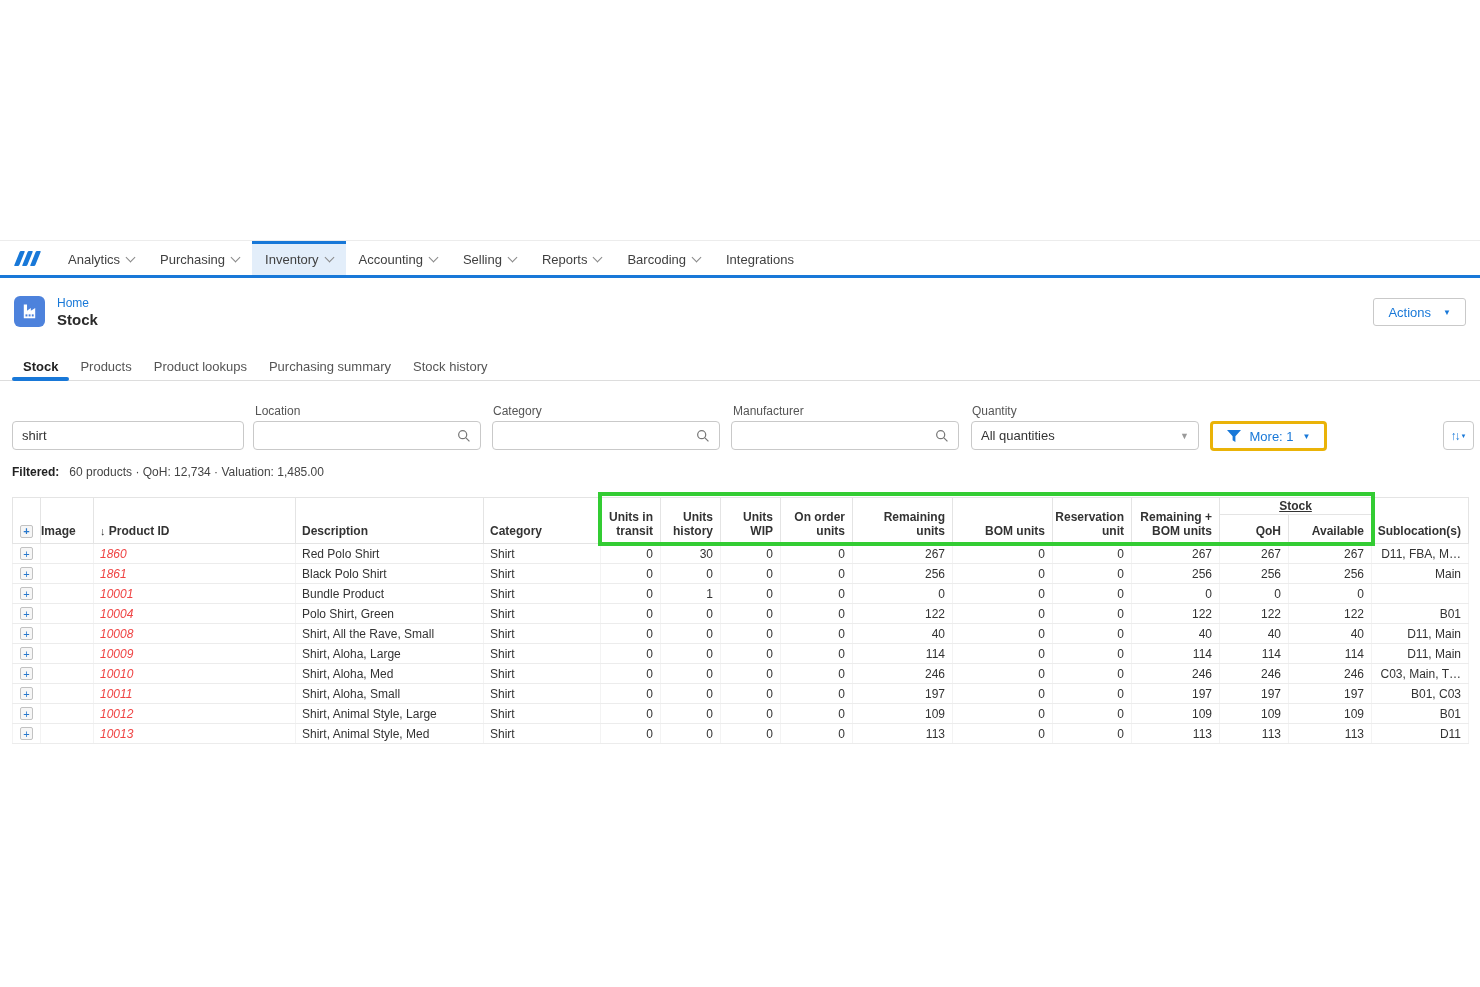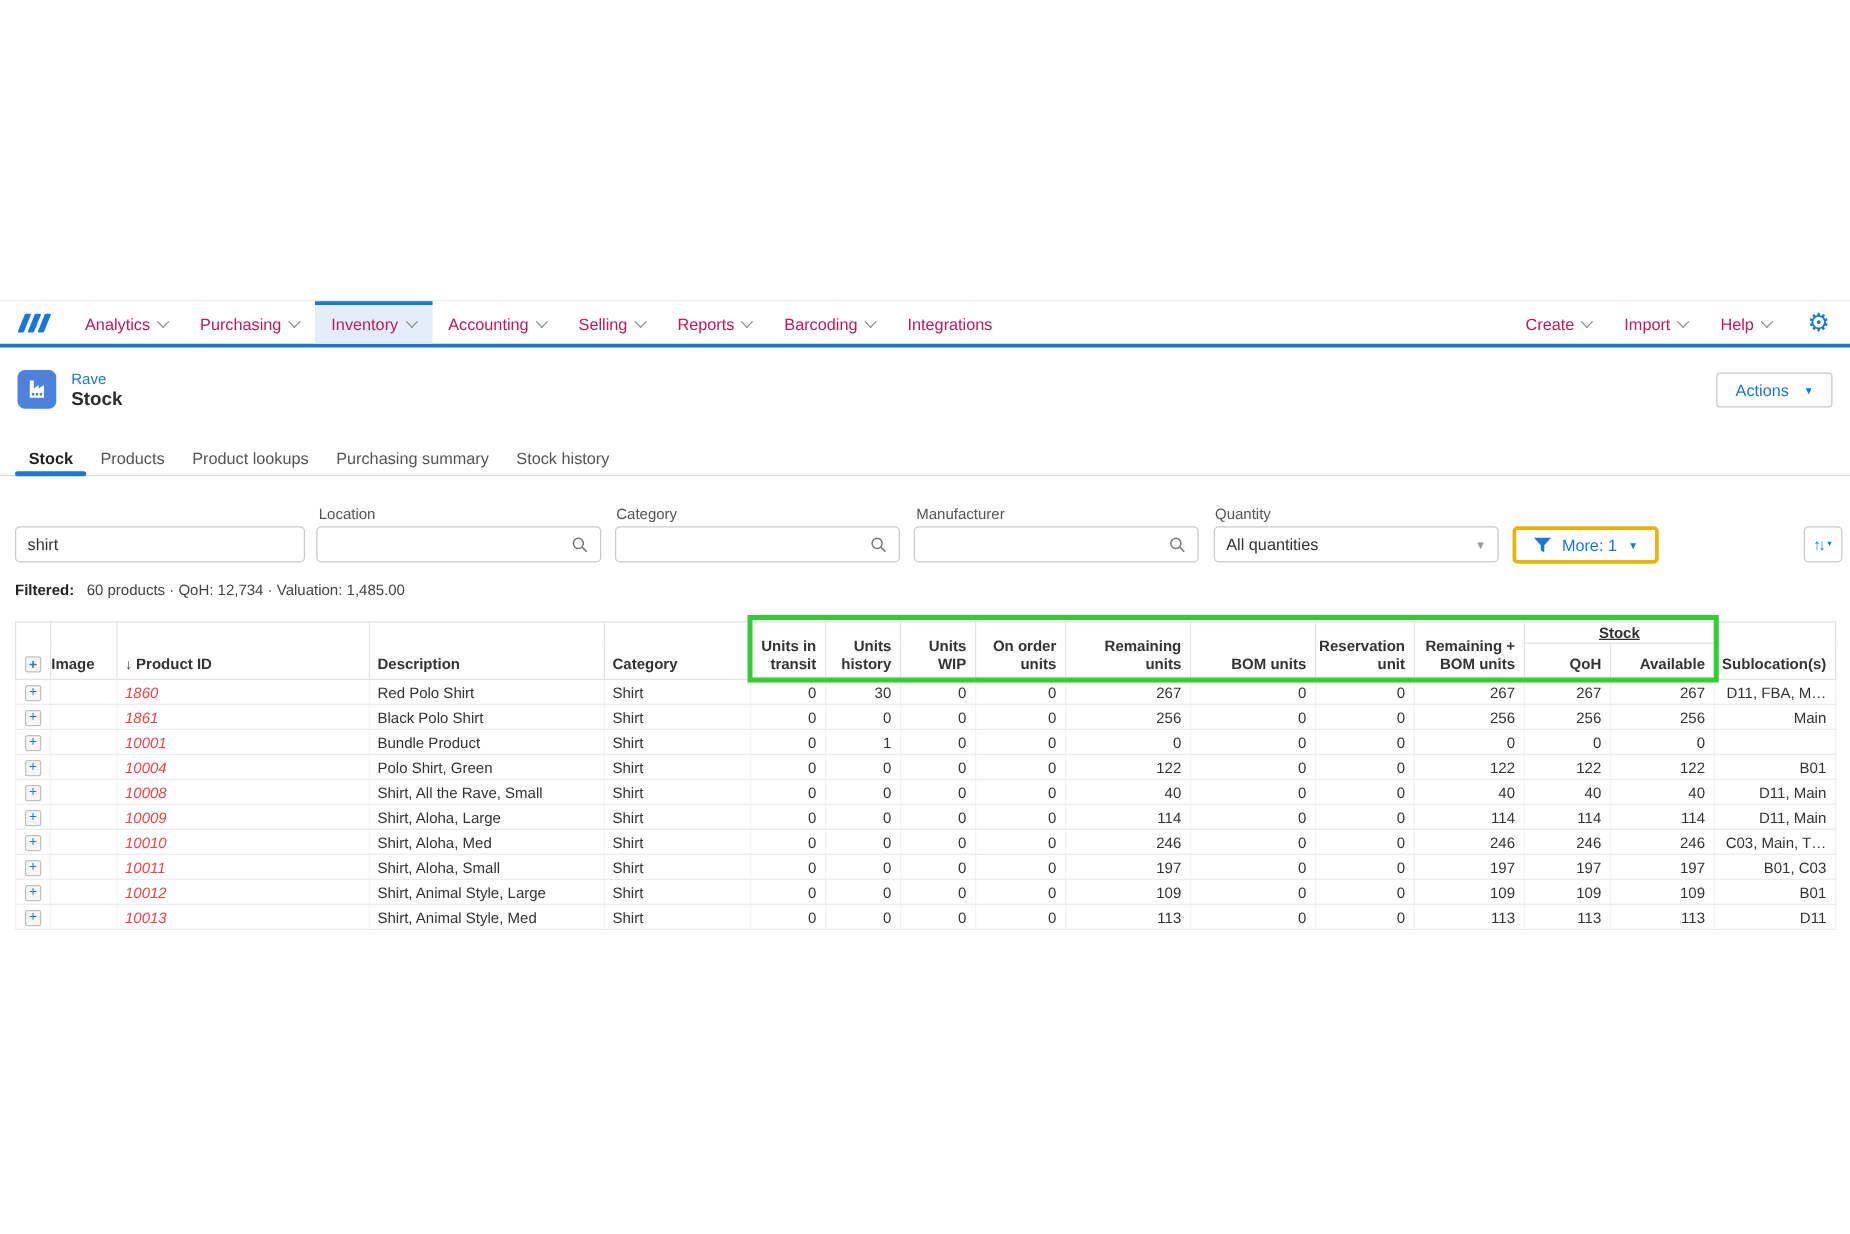--- a/index.html
+++ b/index.html
@@ -8,21 +8,21 @@
   .page { position:relative; width:1480px; height:987px; background:#fff; }
 
   
   .topnav { position:absolute; top:240px; left:0; width:1480px; height:38px;
     border-top:1px solid #ececec; border-bottom:3px solid #1878d8;
     display:flex; align-items:stretch; background:#fff; }
   .logo { display:flex; align-items:center; gap:3px; padding:0 17px; cursor:pointer; }
   .logo i { display:block; width:5px; height:15px; background:#1878d8;
     transform:skewX(-22deg); border-radius:1px; }
   .nav-item { display:flex; align-items:center; gap:7px; padding:0 13px;
-    font-size:13px; color:#be185d; border-top:3px solid transparent; cursor:pointer; }
+    font-size:13px; color:#404040; border-top:3px solid transparent; cursor:pointer; }
   .nav-item.active { background:#e3eefa; border-top-color:#1878d8; }
   .chev { width:7px; height:7px; border-right:1.6px solid #888; border-bottom:1.6px solid #888;
     transform:rotate(45deg); margin-top:-4px; }
   .nav-right { margin-left:auto; display:flex; align-items:stretch; }
   .gear { display:flex; align-items:center; padding:0 16px; font-size:20px;
     color:#1878d8; cursor:pointer; }
 
   
   .app-icon { position:absolute; left:14px; top:296px; width:31px; height:31px;
     background:#4d82dc; border-radius:6px; display:flex; align-items:center;
@@ -126,46 +126,31 @@
         <span>Reports</span>
         <span class="chev"></span>
       </div>
     <div class="nav-item">
         <span>Barcoding</span>
         <span class="chev"></span>
       </div>
     <div class="nav-item">
         <span>Integrations</span>
       </div>
-    <div class="nav-right">
-      <div class="nav-item">
-          <span>Create</span>
-          <span class="chev"></span>
-        </div>
-      <div class="nav-item">
-          <span>Import</span>
-          <span class="chev"></span>
-        </div>
-      <div class="nav-item">
-          <span>Help</span>
-          <span class="chev"></span>
-        </div>
-      <div class="gear">⚙</div>
-    </div>
   </div>
 
   <div class="app-icon">
     <svg width="19" height="19" viewBox="0 0 20 20">
       <path d="M4 2.5h3.4V9.2l4-2.8v2.8l4.6-2.8V17H4z" fill="#ffffff"></path>
       <rect x="5.8" y="13" width="2" height="2.2" fill="#4d82dc"></rect>
       <rect x="9.1" y="13" width="2" height="2.2" fill="#4d82dc"></rect>
       <rect x="12.4" y="13" width="2" height="2.2" fill="#4d82dc"></rect>
     </svg>
   </div>
-  <div class="crumb">Rave</div>
+  <div class="crumb">Home</div>
   <div class="page-title">Stock</div>
   <div class="actions-btn">
     <span>Actions</span>
     <span class="tri">▼</span>
   </div>
 
   <div class="tabs">
     <div class="tab active">Stock</div>
     <div class="tab">Products</div>
     <div class="tab">Product lookups</div>

